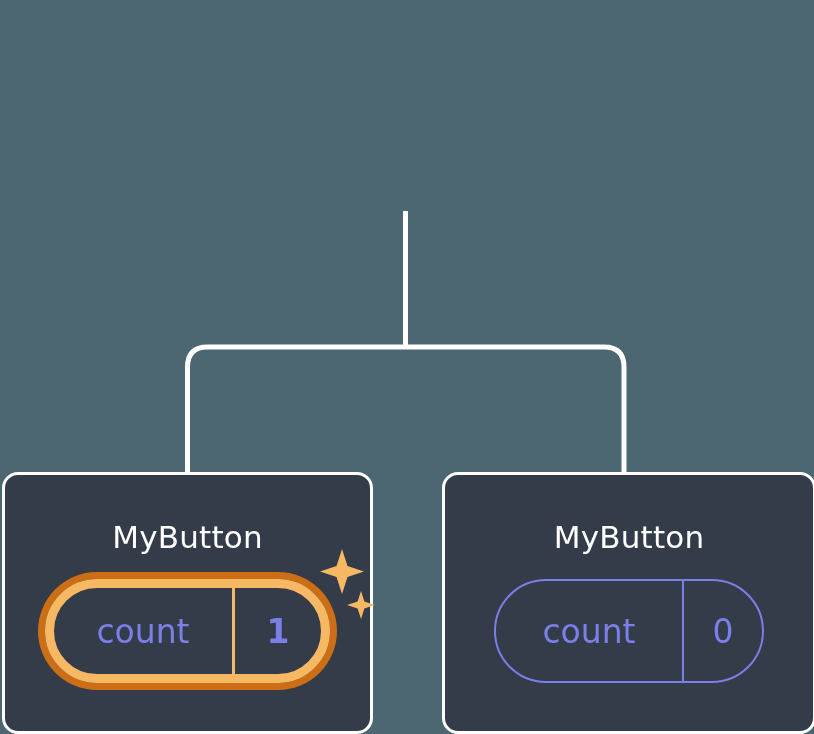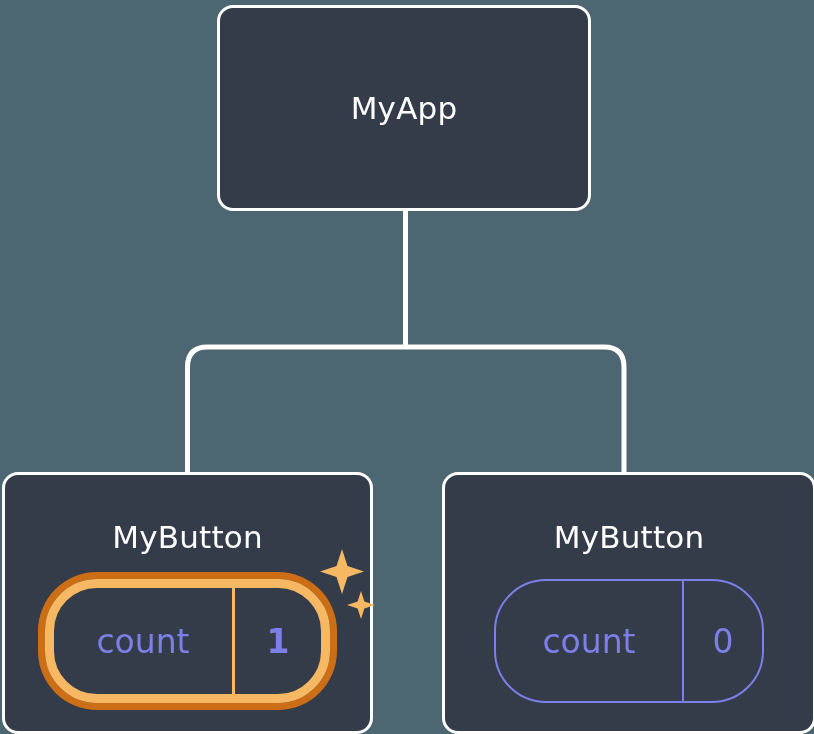--- a/index.html
+++ b/index.html
@@ -85,21 +85,21 @@
     display: flex;
     align-items: center;
     justify-content: center;
   }
 
   .pill {
     position: relative;
     box-sizing: border-box;
     display: flex;
     align-items: stretch;
-    height: 124px;
+    height: 104px;
     border-radius: 52px;
     background: transparent;
   }
 
   
   .pill.plain {
     border: 2px solid #7b7fe8;
     width: 270px;
   }
 
@@ -153,23 +153,20 @@
 
 <div id="canvas">
 
   <svg id="connectors" viewBox="0 0 814 734" width="814" height="734" fill="none">
 
     <path d="M 405.5 211 L 405.5 347" stroke="#ffffff" stroke-width="5" stroke-linecap="butt"></path>
 
     <path d="M 187.5 472 L 187.5 367 Q 187.5 347 207.5 347 L 604 347 Q 624 347 624 367 L 624 472" stroke="#ffffff" stroke-width="5" fill="none" stroke-linecap="butt"></path>
   </svg>
 
-  <div class="node" id="node-myapp">
-    <div class="node-title">MyApp</div>
-  </div>
 
   <div class="node" id="node-mybutton-left">
     <div class="node-title">MyButton</div>
 
     <div class="pill-wrap">
       <div class="pill highlight">
         <div class="pill-label">count</div>
         <div class="pill-value">1</div>
       </div>
 

